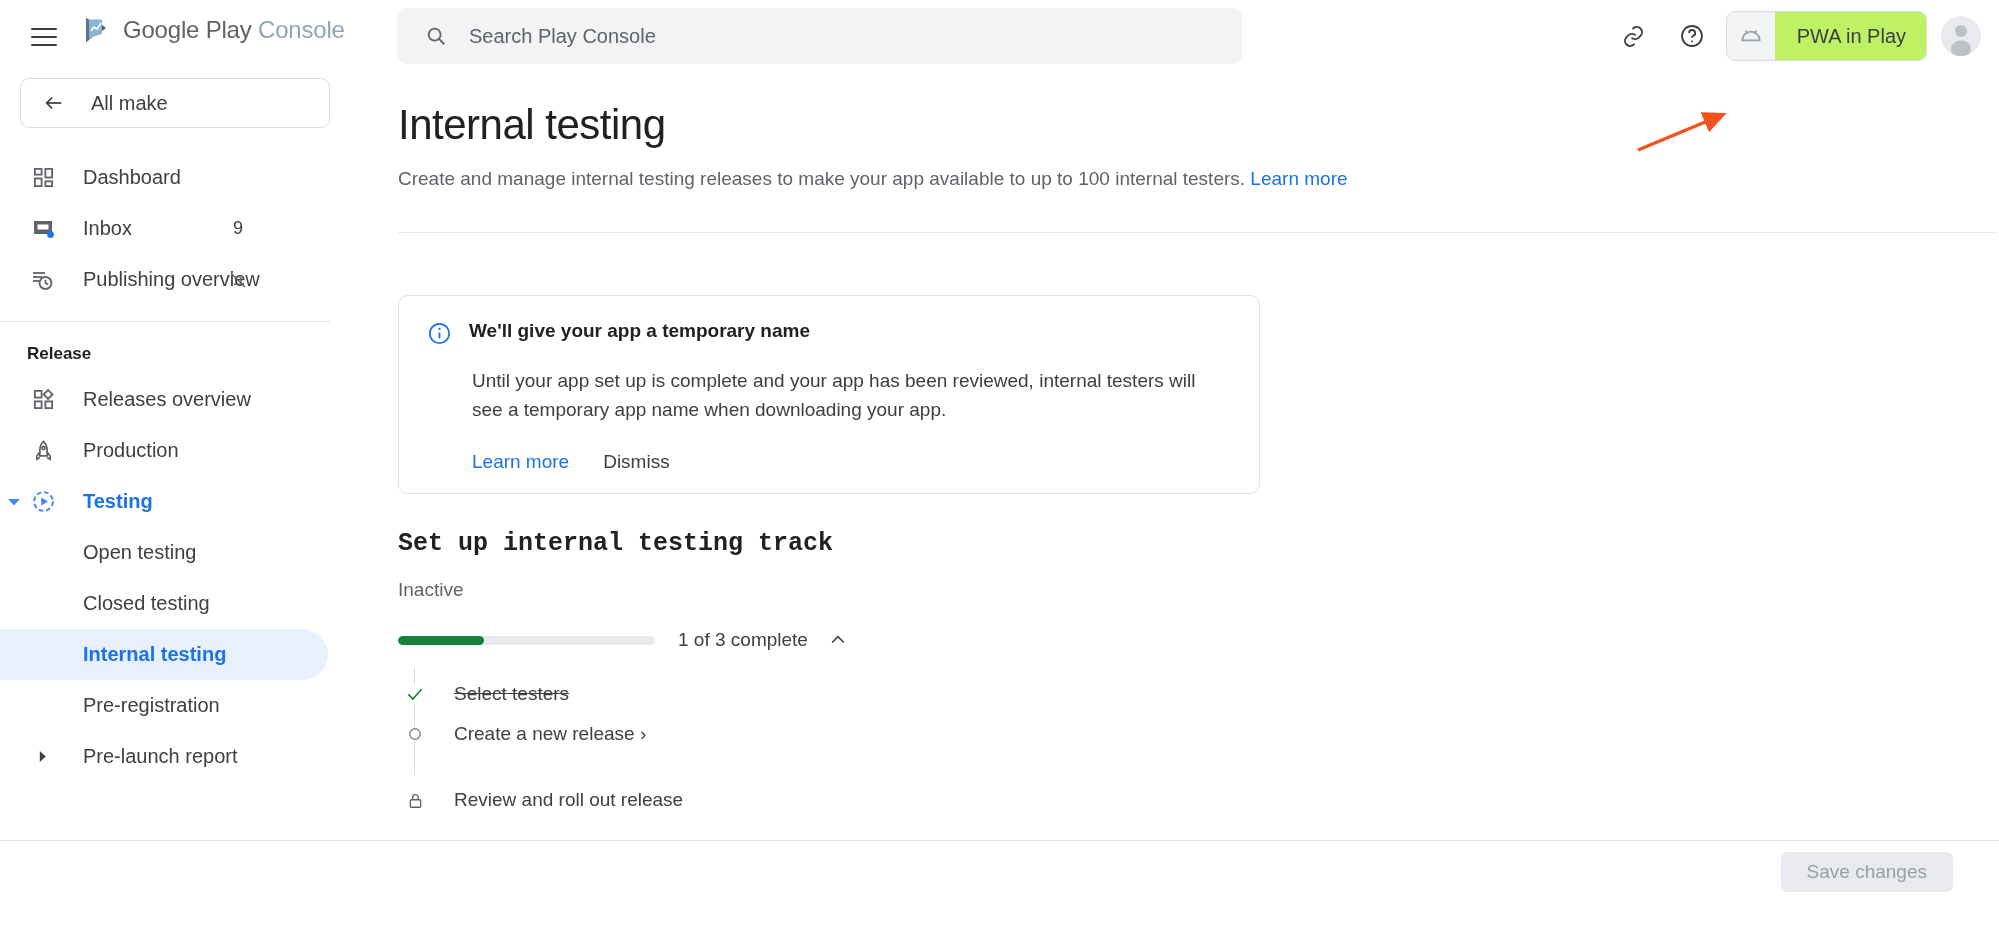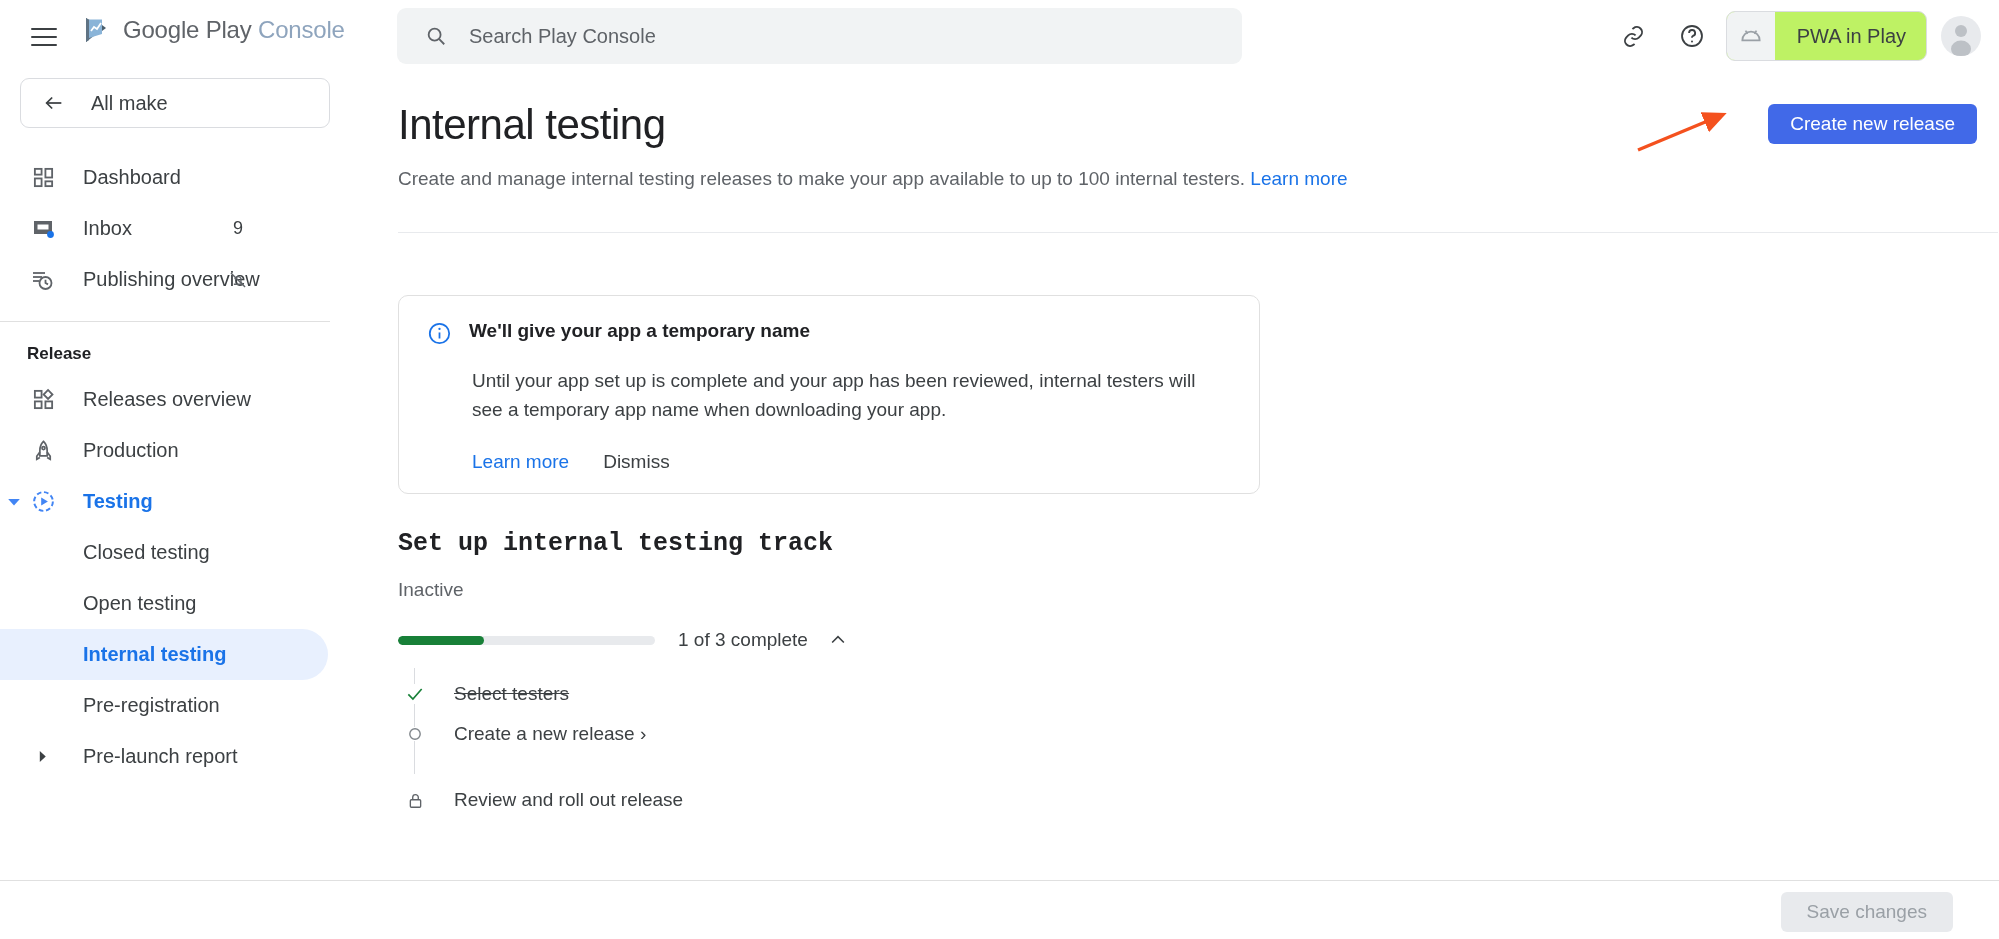--- a/index.html
+++ b/index.html
@@ -174,21 +174,21 @@
   .step .slbl.link { cursor:pointer; }
   .step-line {
     position:absolute; left: 16px; width: 1px; background: #dadce0;
   }
   .steps-caption {
     font-size: 17px; letter-spacing: 1.1px; color:#80868b;
     font-weight: bold; margin: 13px 0 10px 0;
   }
 
   .bottombar {
-    position:absolute; left:0; top: 880px; width: 1999px; height: 59px;
+    position:absolute; left:0; top: 840px; width: 1999px; height: 59px;
     background:#fff; border-top: 1px solid #e0e0e0;
   }
   .save-btn {
     position:absolute; right: 46px; top: 11px;
     background:#e8eaed; color:#9aa0a6; border:none;
     height: 40px; padding: 0 26px; border-radius: 6px;
     font-size: 19px; font-family:"Liberation Sans", sans-serif; cursor: default;
   }
   .sidebar-edge {
     position:absolute; left:330px; top:74px; width:1px; height:806px; background:#e8eaed;
@@ -366,24 +366,24 @@
         <span class="ico">
           <svg width="25" height="25" viewBox="0 0 24 24" fill="none" stroke="#4285f4" stroke-width="1.9">
             <circle cx="12" cy="12" r="9" stroke-dasharray="4.5 2.6"></circle>
             <polygon points="9.8,8.2 16.2,12 9.8,15.8" fill="#4285f4" stroke="none"></polygon>
           </svg>
         </span>
         <span class="lbl">Testing</span>
       </div>
 
       <div class="nav-item nav-sub">
+        <span class="lbl">Open testing</span>
+      </div>
+      <div class="nav-item nav-sub">
         <span class="lbl">Closed testing</span>
-      </div>
-      <div class="nav-item nav-sub">
-        <span class="lbl">Open testing</span>
       </div>
       <div class="nav-item nav-sub active">
         <span class="lbl">Internal testing</span>
       </div>
       <div class="nav-item nav-sub">
         <span class="lbl">Pre-registration</span>
       </div>
       <div class="nav-item nav-sub">
         <span class="expander" style="left:28px;">
           <svg width="13" height="13" viewBox="0 0 12 12">
@@ -399,21 +399,20 @@
 
   <div class="main">
 
     <h1 class="page-title">Internal testing</h1>
 
     <div class="page-desc">
       <span>Create and manage internal testing releases to make your app available to up to 100 internal testers.</span>
       <a>Learn more</a>
     </div>
 
-    <button class="create-btn">Create new release</button>
 
     <div class="hr-main"></div>
 
     <div class="infocard">
       <div class="infocard-head">
         <span class="i-ico">
           <svg width="25" height="25" viewBox="0 0 24 24" fill="none" stroke="#1a73e8" stroke-width="1.7">
             <circle cx="12" cy="12" r="9.3"></circle>
             <circle cx="12" cy="7.6" r="1.1" fill="#1a73e8" stroke="none"></circle>
             <line x1="12" y1="11" x2="12" y2="16.8"></line>

